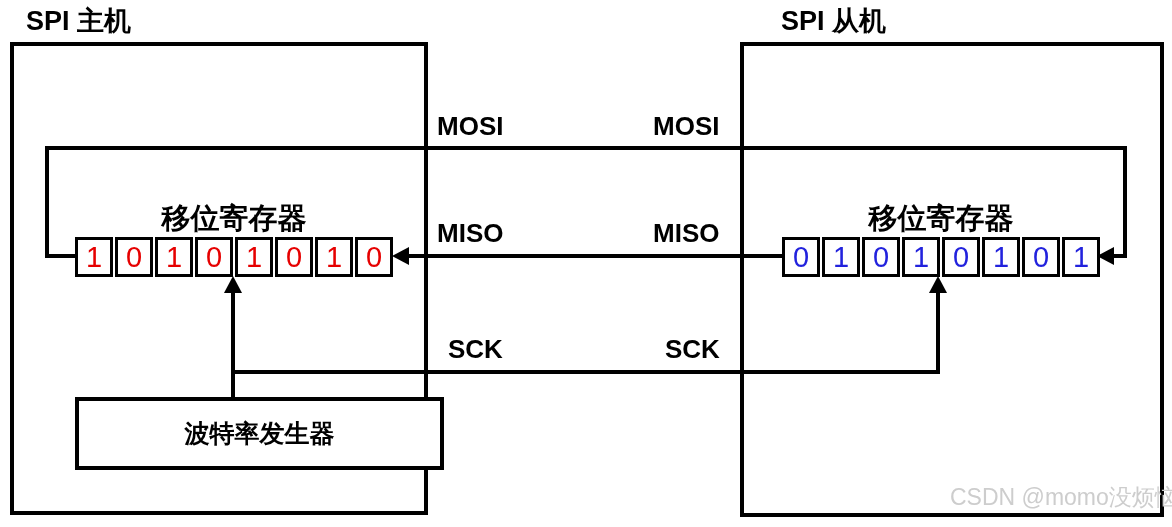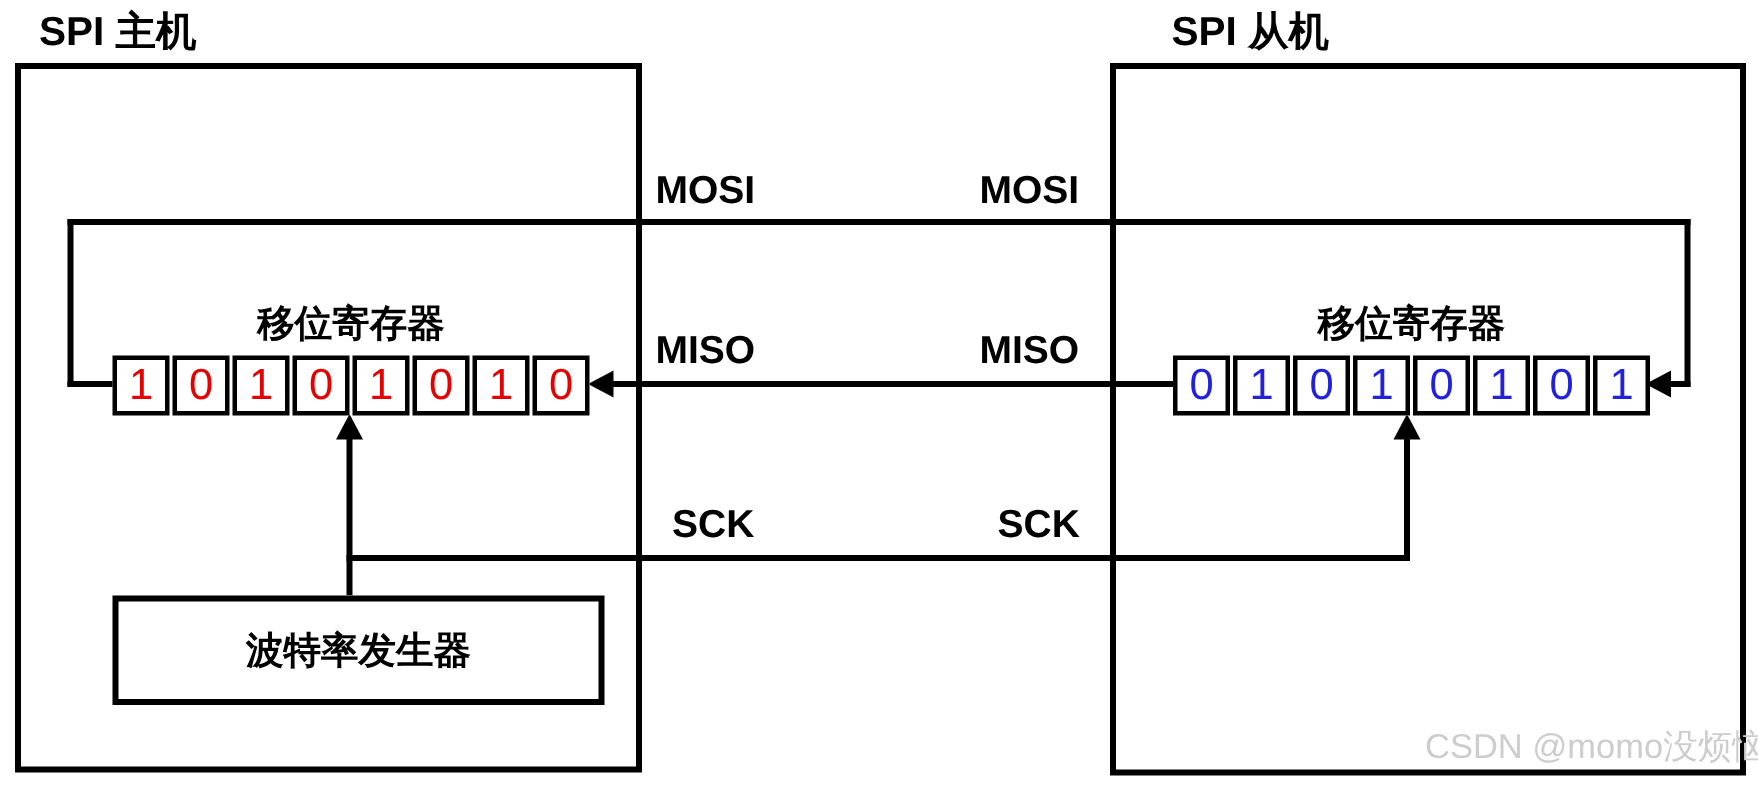--- a/index.html
+++ b/index.html
@@ -59,21 +59,21 @@
     border-left:9px solid transparent;
     border-right:9px solid transparent;
     border-bottom:17px solid #000;
   }
   #master-up-arrow { left:224px; top:276px; }
   #slave-up-arrow  { left:929px; top:276px; }
 
   .reg-label {
     position:absolute; width:318px;
     text-align:center;
-    font-size:25px; font-weight:600; color:#000;
+    font-size:29px; font-weight:600; color:#000;
     white-space:nowrap;
   }
   #master-reg-label { left:75px;  top:199px; }
   #slave-reg-label  { left:782px; top:199px; }
 
   .register {
     position:absolute; top:237px;
     display:flex; gap:2px;
   }
   #master-register { left:75px; }
@@ -82,21 +82,21 @@
     width:38px; height:40px;
     border:3px solid #000;
     background:#fff;
     display:flex; align-items:center; justify-content:center;
     font-size:29px; font-weight:400;
     line-height:1;
   }
 
   #baud-box {
     position:absolute;
-    left:75px; top:397px; width:328px; height:73px;
+    left:75px; top:397px; width:369px; height:73px;
     border:4px solid #000;
     display:flex; align-items:center; justify-content:center;
     font-size:25px; font-weight:600; color:#000;
     background:#fff;
   }
 
   .sig {
     position:absolute;
     font-size:26px; font-weight:600; color:#000;
     white-space:nowrap;

